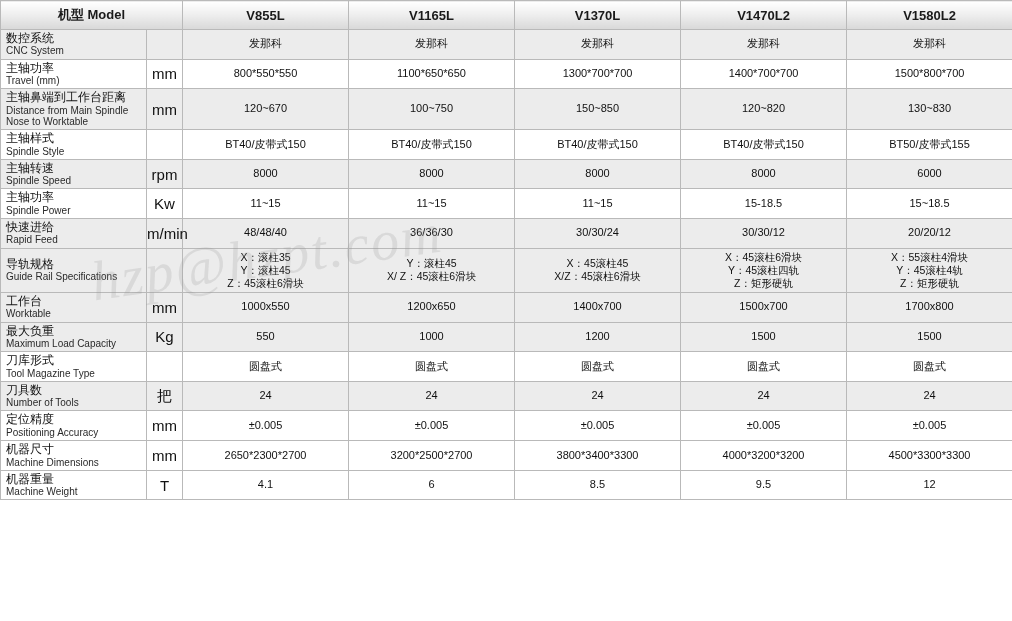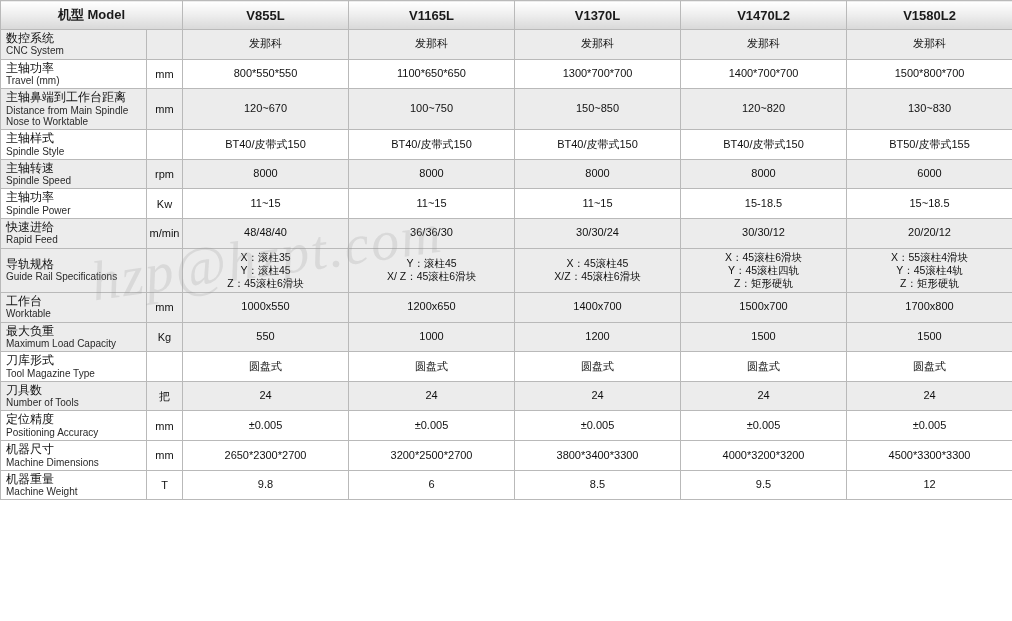--- a/index.html
+++ b/index.html
@@ -71,21 +71,21 @@
     white-space: nowrap;
   }
   td.label .en {
     font-size: 10px;
     display: block;
     color: #2a2a2a;
     white-space: nowrap;
   }
   td.unit {
     text-align: center;
-    font-size: 11px;
+    font-size: 15px;
     color: #111;
   }
   td.val {
     text-align: center;
     font-size: 11px;
     color: #111;
     line-height: 1.25;
     padding: 2px 2px;
   }
   tr.alt td { background: #ececec; }
@@ -313,21 +313,21 @@
           <td class="val"><span class="nowrap">3800*3400*3300</span></td>
           <td class="val"><span class="nowrap">4000*3200*3200</span></td>
           <td class="val"><span class="nowrap">4500*3300*3300</span></td>
         </tr>
         <tr class="plain">
           <td class="label">
             <span class="cn">机器重量</span>
             <span class="en">Machine Weight</span>
           </td>
           <td class="unit">T</td>
-          <td class="val"><span class="nowrap">9.8</span></td>
+          <td class="val"><span class="nowrap">4.1</span></td>
           <td class="val"><span class="nowrap">6</span></td>
           <td class="val"><span class="nowrap">8.5</span></td>
           <td class="val"><span class="nowrap">9.5</span></td>
           <td class="val"><span class="nowrap">12</span></td>
         </tr>
       </tbody>
   </table>
 </div>
 
 </body></html>

